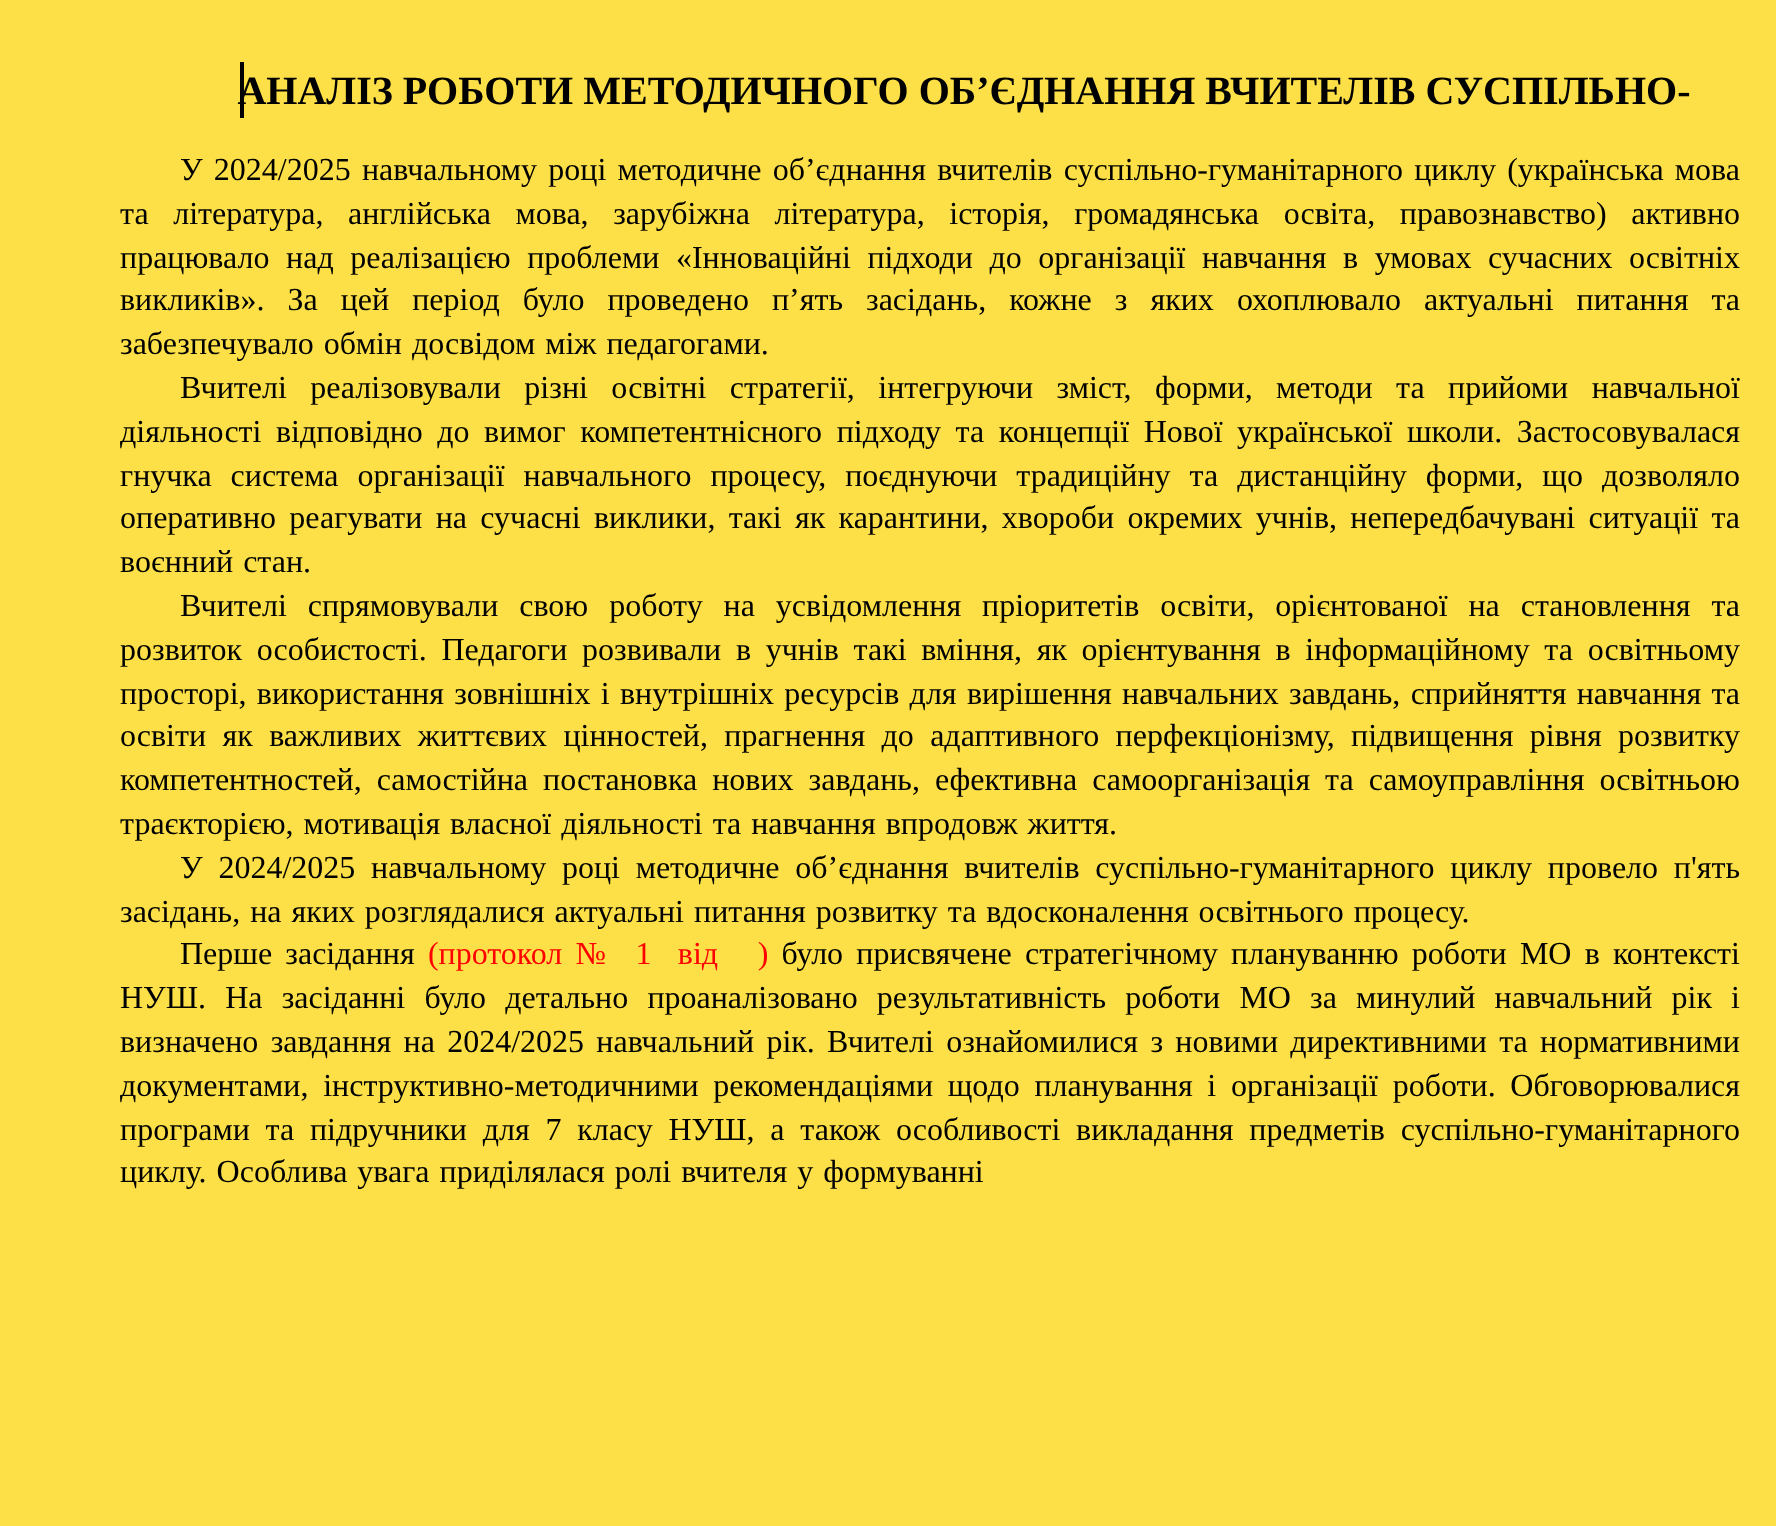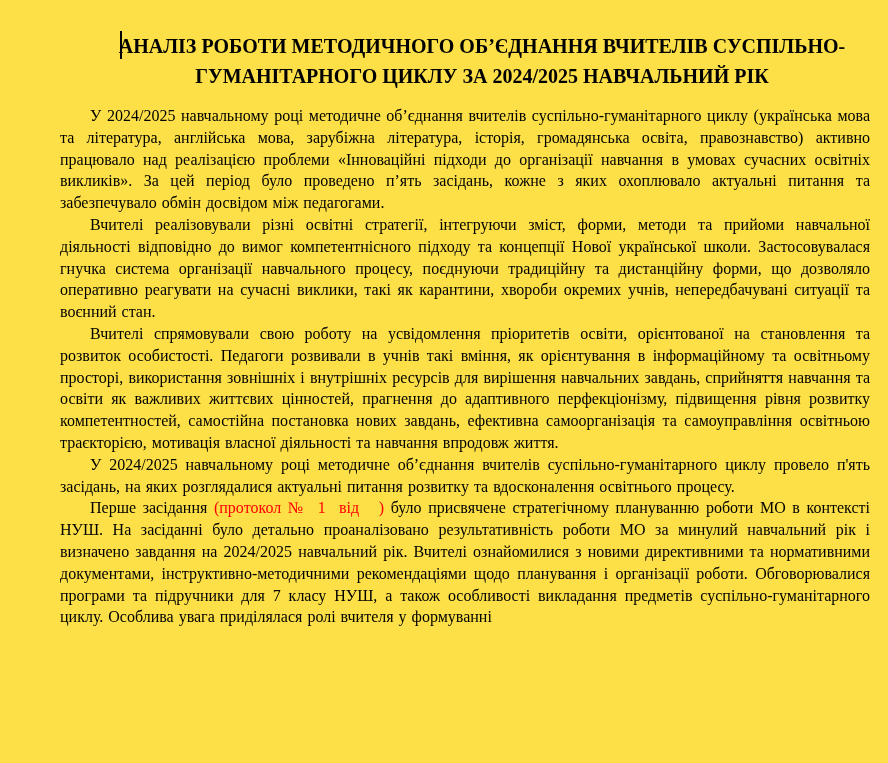--- a/index.html
+++ b/index.html
@@ -50,21 +50,20 @@
     background: #000000;
   }
 </style>
 </head>
 <body>
 
 <div class="doc-page">
   <div class="text-caret" style="display: block;"></div>
   <div class="doc-title">
       <div>АНАЛІЗ РОБОТИ МЕТОДИЧНОГО ОБ’ЄДНАННЯ ВЧИТЕЛІВ СУСПІЛЬНО-</div>
-      <div>ГУМАНІТАРНОГО ЦИКЛУ ЗА 2024/2025 НАВЧАЛЬНИЙ РІК</div>
     </div>
   <div class="doc-body">
       <p class="para"><span>У 2024/2025 навчальному році методичне об’єднання вчителів суспільно-гуманітарного циклу (українська мова та література, англійська мова, зарубіжна література, історія, громадянська освіта, правознавство) активно працювало над реалізацією проблеми «Інноваційні підходи до організації навчання в умовах сучасних освітніх викликів». За цей період було проведено п’ять засідань, кожне з яких охоплювало актуальні питання та забезпечувало обмін досвідом між педагогами.</span></p>
       <p class="para"><span>Вчителі реалізовували різні освітні стратегії, інтегруючи зміст, форми, методи та прийоми навчальної діяльності відповідно до вимог компетентнісного підходу та концепції Нової української школи. Застосовувалася гнучка система організації навчального процесу, поєднуючи традиційну та дистанційну форми, що дозволяло оперативно реагувати на сучасні виклики, такі як карантини, хвороби окремих учнів, непередбачувані ситуації та воєнний стан.</span></p>
       <p class="para"><span>Вчителі спрямовували свою роботу на усвідомлення пріоритетів освіти, орієнтованої на становлення та розвиток особистості. Педагоги розвивали в учнів такі вміння, як орієнтування в інформаційному та освітньому просторі, використання зовнішніх і внутрішніх ресурсів для вирішення навчальних завдань, сприйняття навчання та освіти як важливих життєвих цінностей, прагнення до адаптивного перфекціонізму, підвищення рівня розвитку компетентностей, самостійна постановка нових завдань, ефективна самоорганізація та самоуправління освітньою траєкторією, мотивація власної діяльності та навчання впродовж життя.</span></p>
       <p class="para"><span>У 2024/2025 навчальному році методичне об’єднання вчителів суспільно-гуманітарного циклу провело п'ять засідань, на яких розглядалися актуальні питання розвитку та вдосконалення освітнього процесу.</span></p>
       <p class="para"><span>Перше засідання </span><span style="color: rgb(255, 0, 0);">(протокол №&nbsp; 1&nbsp; від&nbsp; &nbsp;)</span><span> було присвячене стратегічному плануванню роботи МО в контексті НУШ. На засіданні було детально проаналізовано результативність роботи МО за минулий навчальний рік і визначено завдання на 2024/2025 навчальний рік. Вчителі ознайомилися з новими директивними та нормативними документами, інструктивно-методичними рекомендаціями щодо планування і організації роботи. Обговорювалися програми та підручники для 7 класу НУШ, а також особливості викладання предметів суспільно-гуманітарного циклу. Особлива увага приділялася ролі вчителя у формуванні</span></p>
     </div>
 </div>
 

